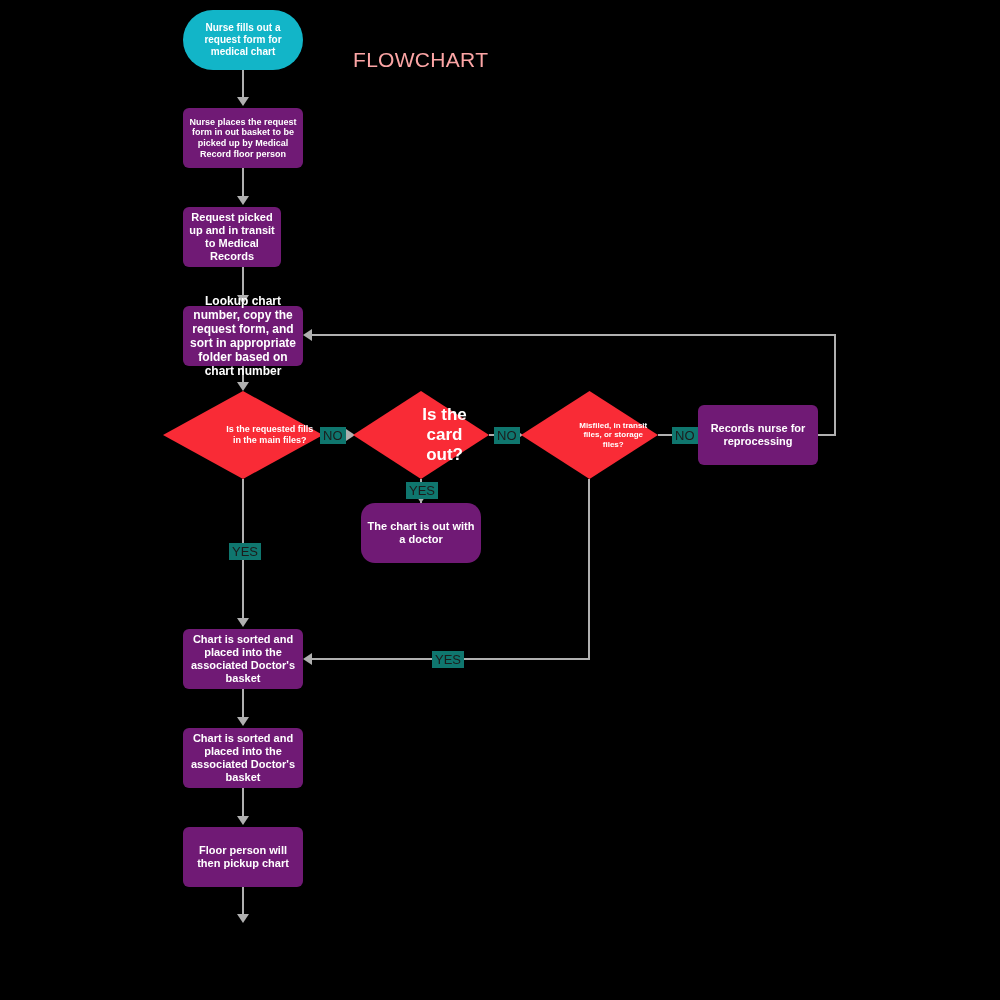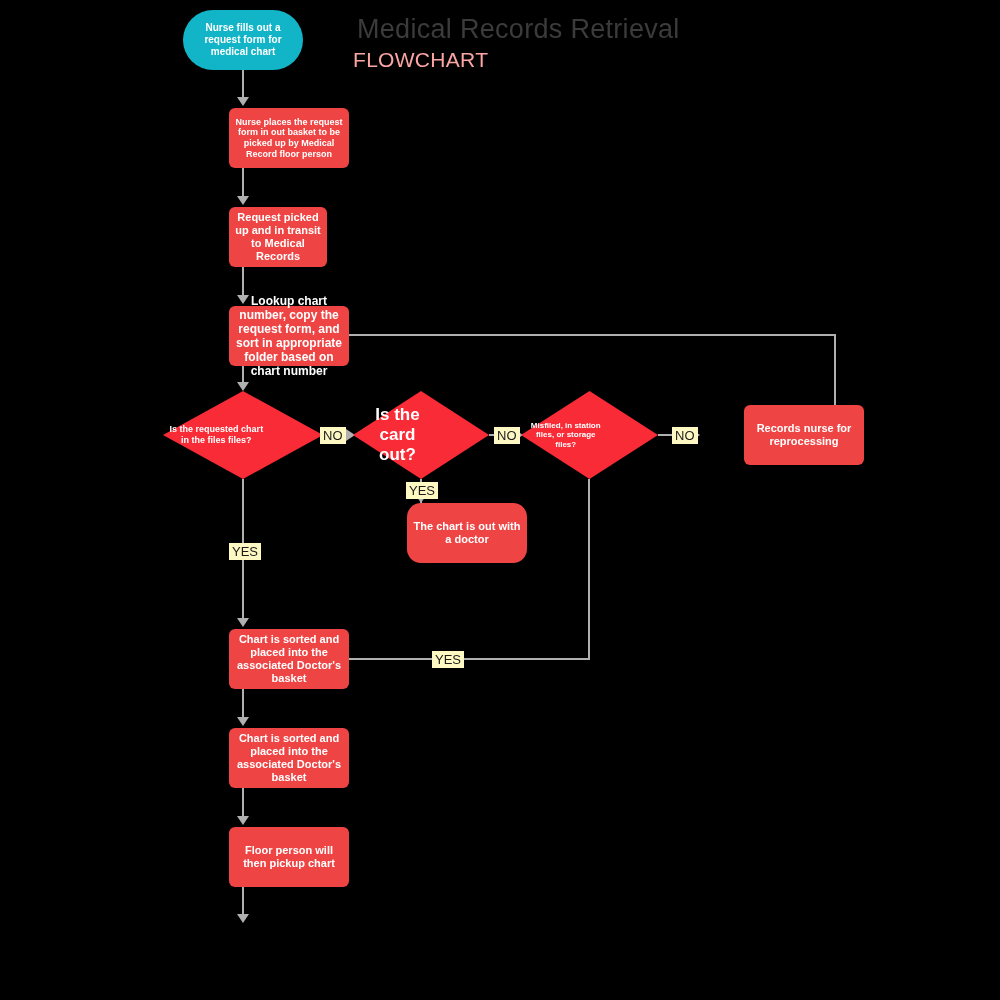--- a/index.html
+++ b/index.html
@@ -38,36 +38,35 @@
     letter-spacing: 0.3px;
     white-space: nowrap;
     font-weight: normal;
   }
   
   .node {
     position: absolute;
     box-sizing: border-box;
     display: flex;
     align-items: center;
-    justify-content: flex-start;
+    justify-content: flex-end;
     text-align: center;
     color: #ffffff;
     font-weight: bold;
     line-height: 1.18;
     padding: 2px 6px;
     z-index: 5;
   }
   .node.terminal {
     background: #12b5c8;
     border-radius: 32px;
   }
   .node.process {
-    background: #ef4444;
+    background: #701a75;
     border-radius: 6px;
-    margin-left: 46px;
   }
   .node.decision {
     background: transparent;
   }
   .diamond-shape {
     position: absolute;
     left: 0;
     top: 0;
     width: 100%;
     height: 100%;
@@ -105,67 +104,66 @@
     border-right: 9px solid #b0b0b0;
   }
   .arrow.right {
     border-top: 6px solid transparent;
     border-bottom: 6px solid transparent;
     border-left: 9px solid #b0b0b0;
   }
   
   .edge-label {
     position: absolute;
-    background: #fef9c3;
+    background: #0f766e;
     color: #1c1c1c;
     font-size: 13px;
     line-height: 15px;
     padding: 1px 3px;
     z-index: 6;
     white-space: nowrap;
     font-weight: normal;
   }
 </style>
 </head>
 <body>
 
 <div id="canvas">
 
-  <div class="title-main">Medical Records Retrieval</div>
   <div class="title-sub">FLOWCHART</div>
 
   <div class="node terminal" style="left:183px; top:10px; width:120px; height:60px; font-size:10px;">
     <span class="node-label">Nurse fills out a request form for medical chart</span>
   </div>
 
   <div class="node process" style="left:183px; top:108px; width:120px; height:60px; font-size:9px;">
     <span class="node-label">Nurse places the request form in out basket to be picked up by Medical Record floor person</span>
   </div>
 
   <div class="node process" style="left:183px; top:207px; width:98px; height:60px; font-size:11px;">
     <span class="node-label">Request picked up and in transit to Medical Records</span>
   </div>
 
   <div class="node process" style="left:183px; top:306px; width:120px; height:60px; font-size:12px;">
     <span class="node-label">Lookup chart number, copy the request form, and sort in appropriate folder based on chart number</span>
   </div>
 
   <div class="node decision" style="left:163px; top:391px; width:160px; height:88px; font-size:9px;">
     <span class="diamond-shape"></span>
-    <span class="node-label" style="width:64%;">Is the requested chart in the files files?</span>
+    <span class="node-label" style="width:64%;">Is the requested fills in the main files?</span>
   </div>
 
   <div class="node decision" style="left:353px; top:391px; width:136px; height:88px; font-size:17px;">
     <span class="diamond-shape"></span>
     <span class="node-label" style="width:62%;">Is the card out?</span>
   </div>
 
   <div class="node decision" style="left:521px; top:391px; width:137px; height:88px; font-size:8px;">
     <span class="diamond-shape"></span>
-    <span class="node-label" style="width:62%;">Misfiled, in station files, or storage files?</span>
+    <span class="node-label" style="width:62%;">Misfiled, in transit files, or storage files?</span>
   </div>
 
   <div class="node process" style="left:698px; top:405px; width:120px; height:60px; font-size:11px;">
     <span class="node-label">Records nurse for reprocessing</span>
   </div>
 
   <div class="node process" style="left:361px; top:503px; width:120px; height:60px; font-size:11px;border-radius:14px;">
     <span class="node-label">The chart is out with a doctor</span>
   </div>
 

